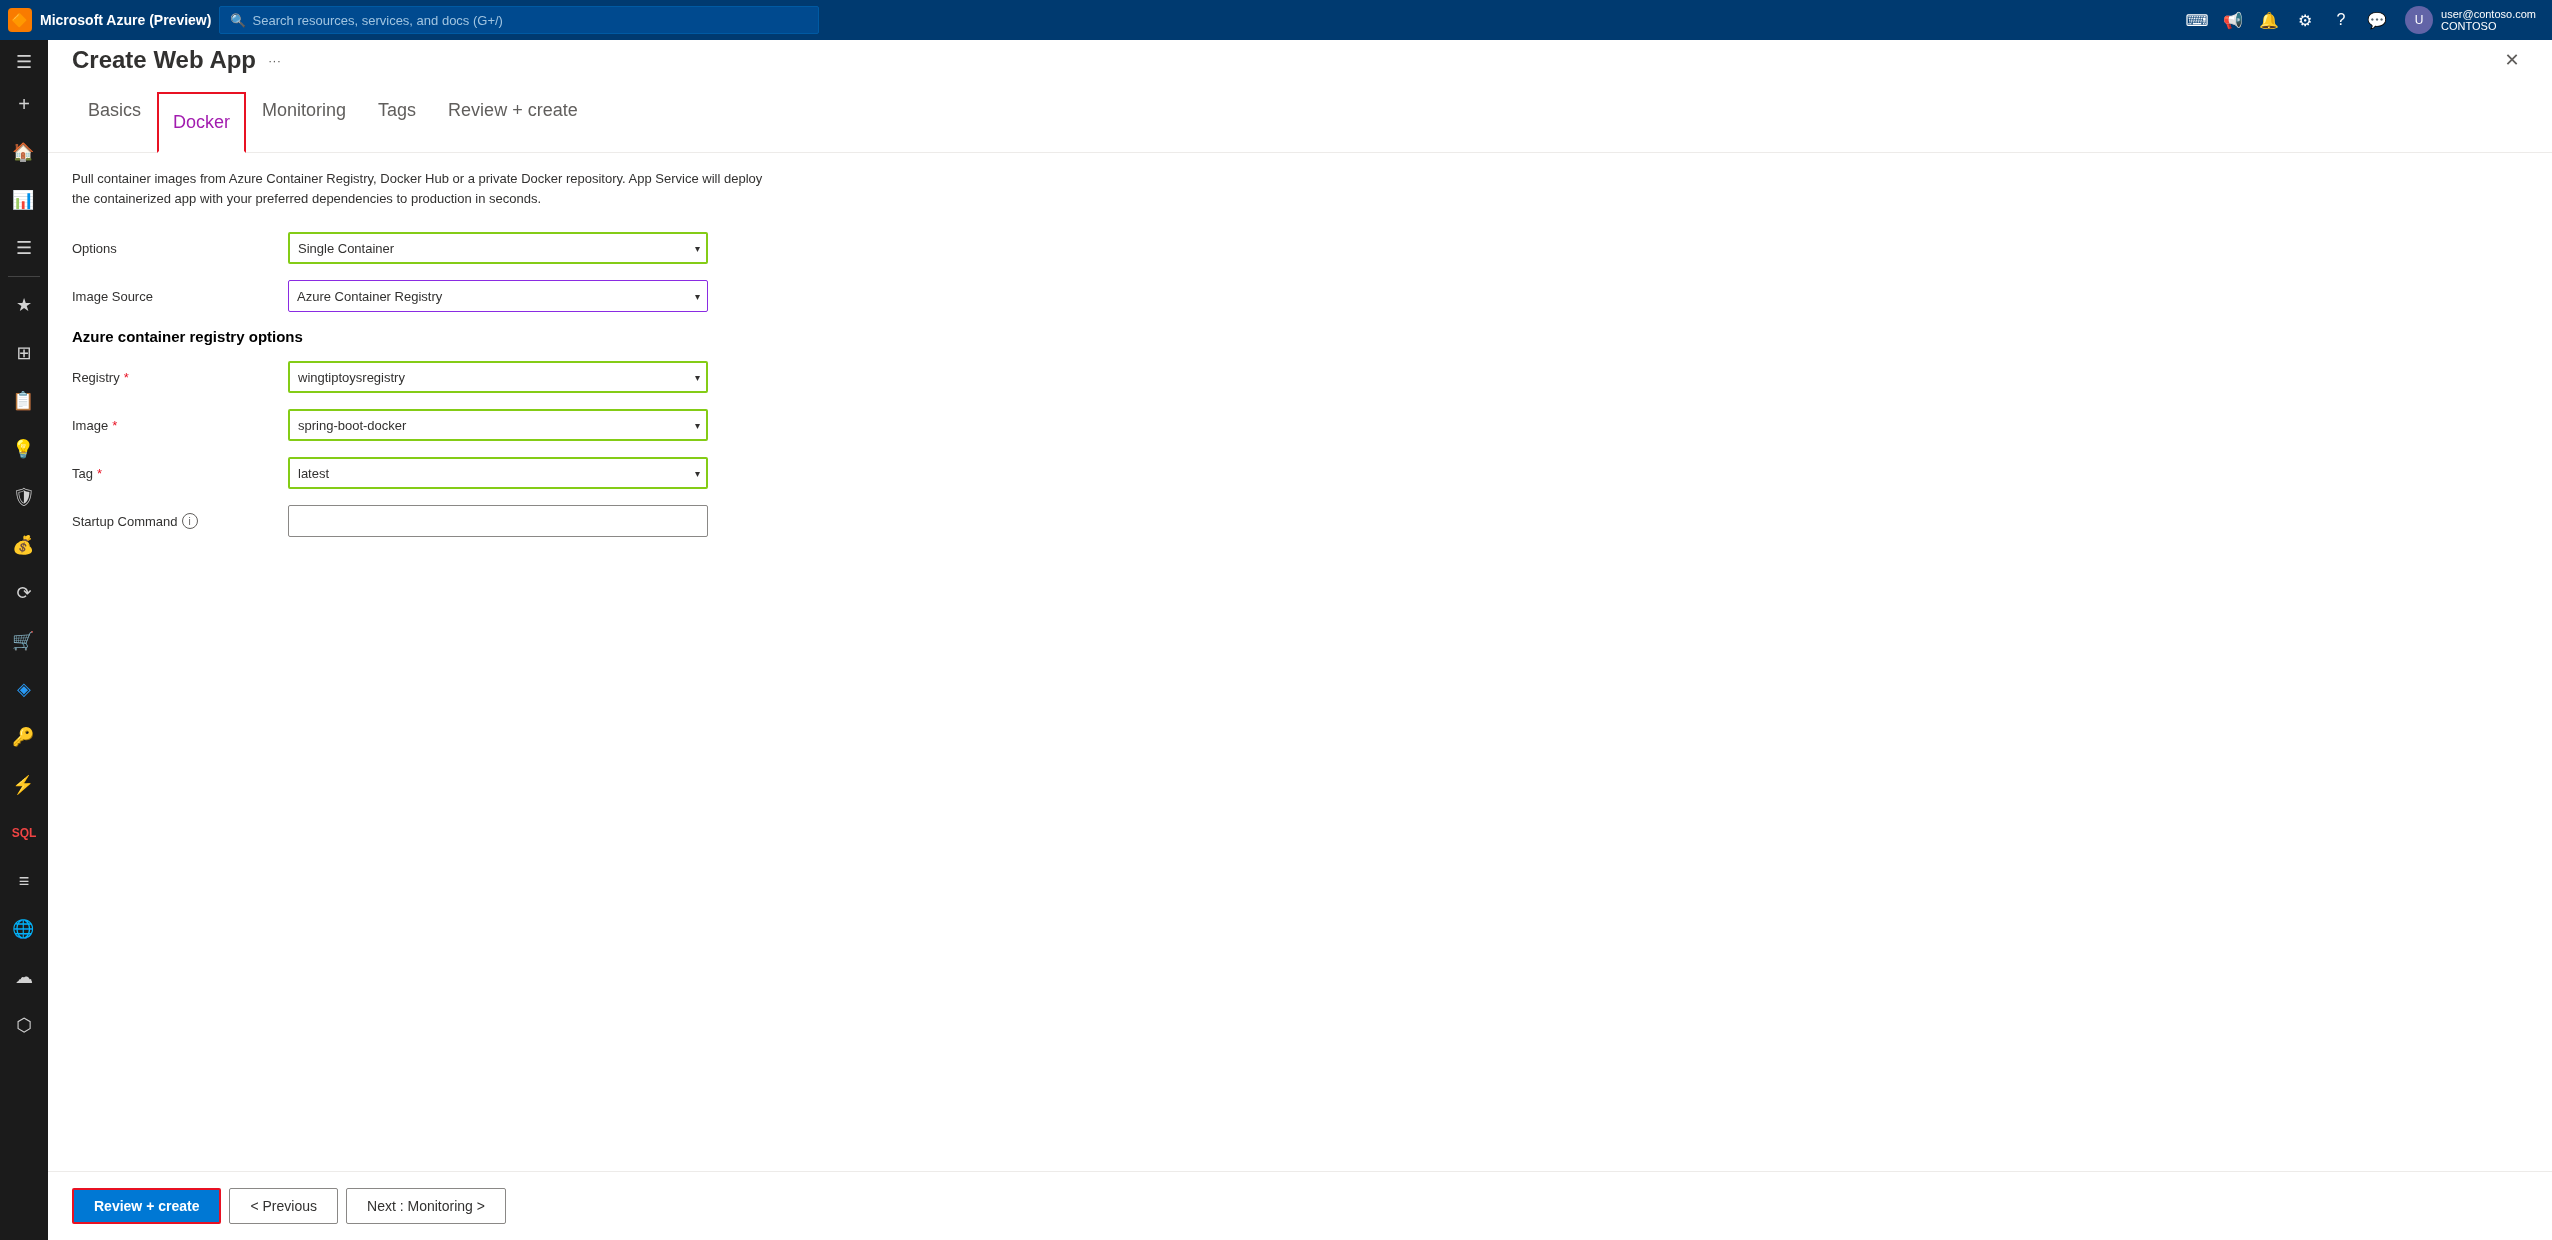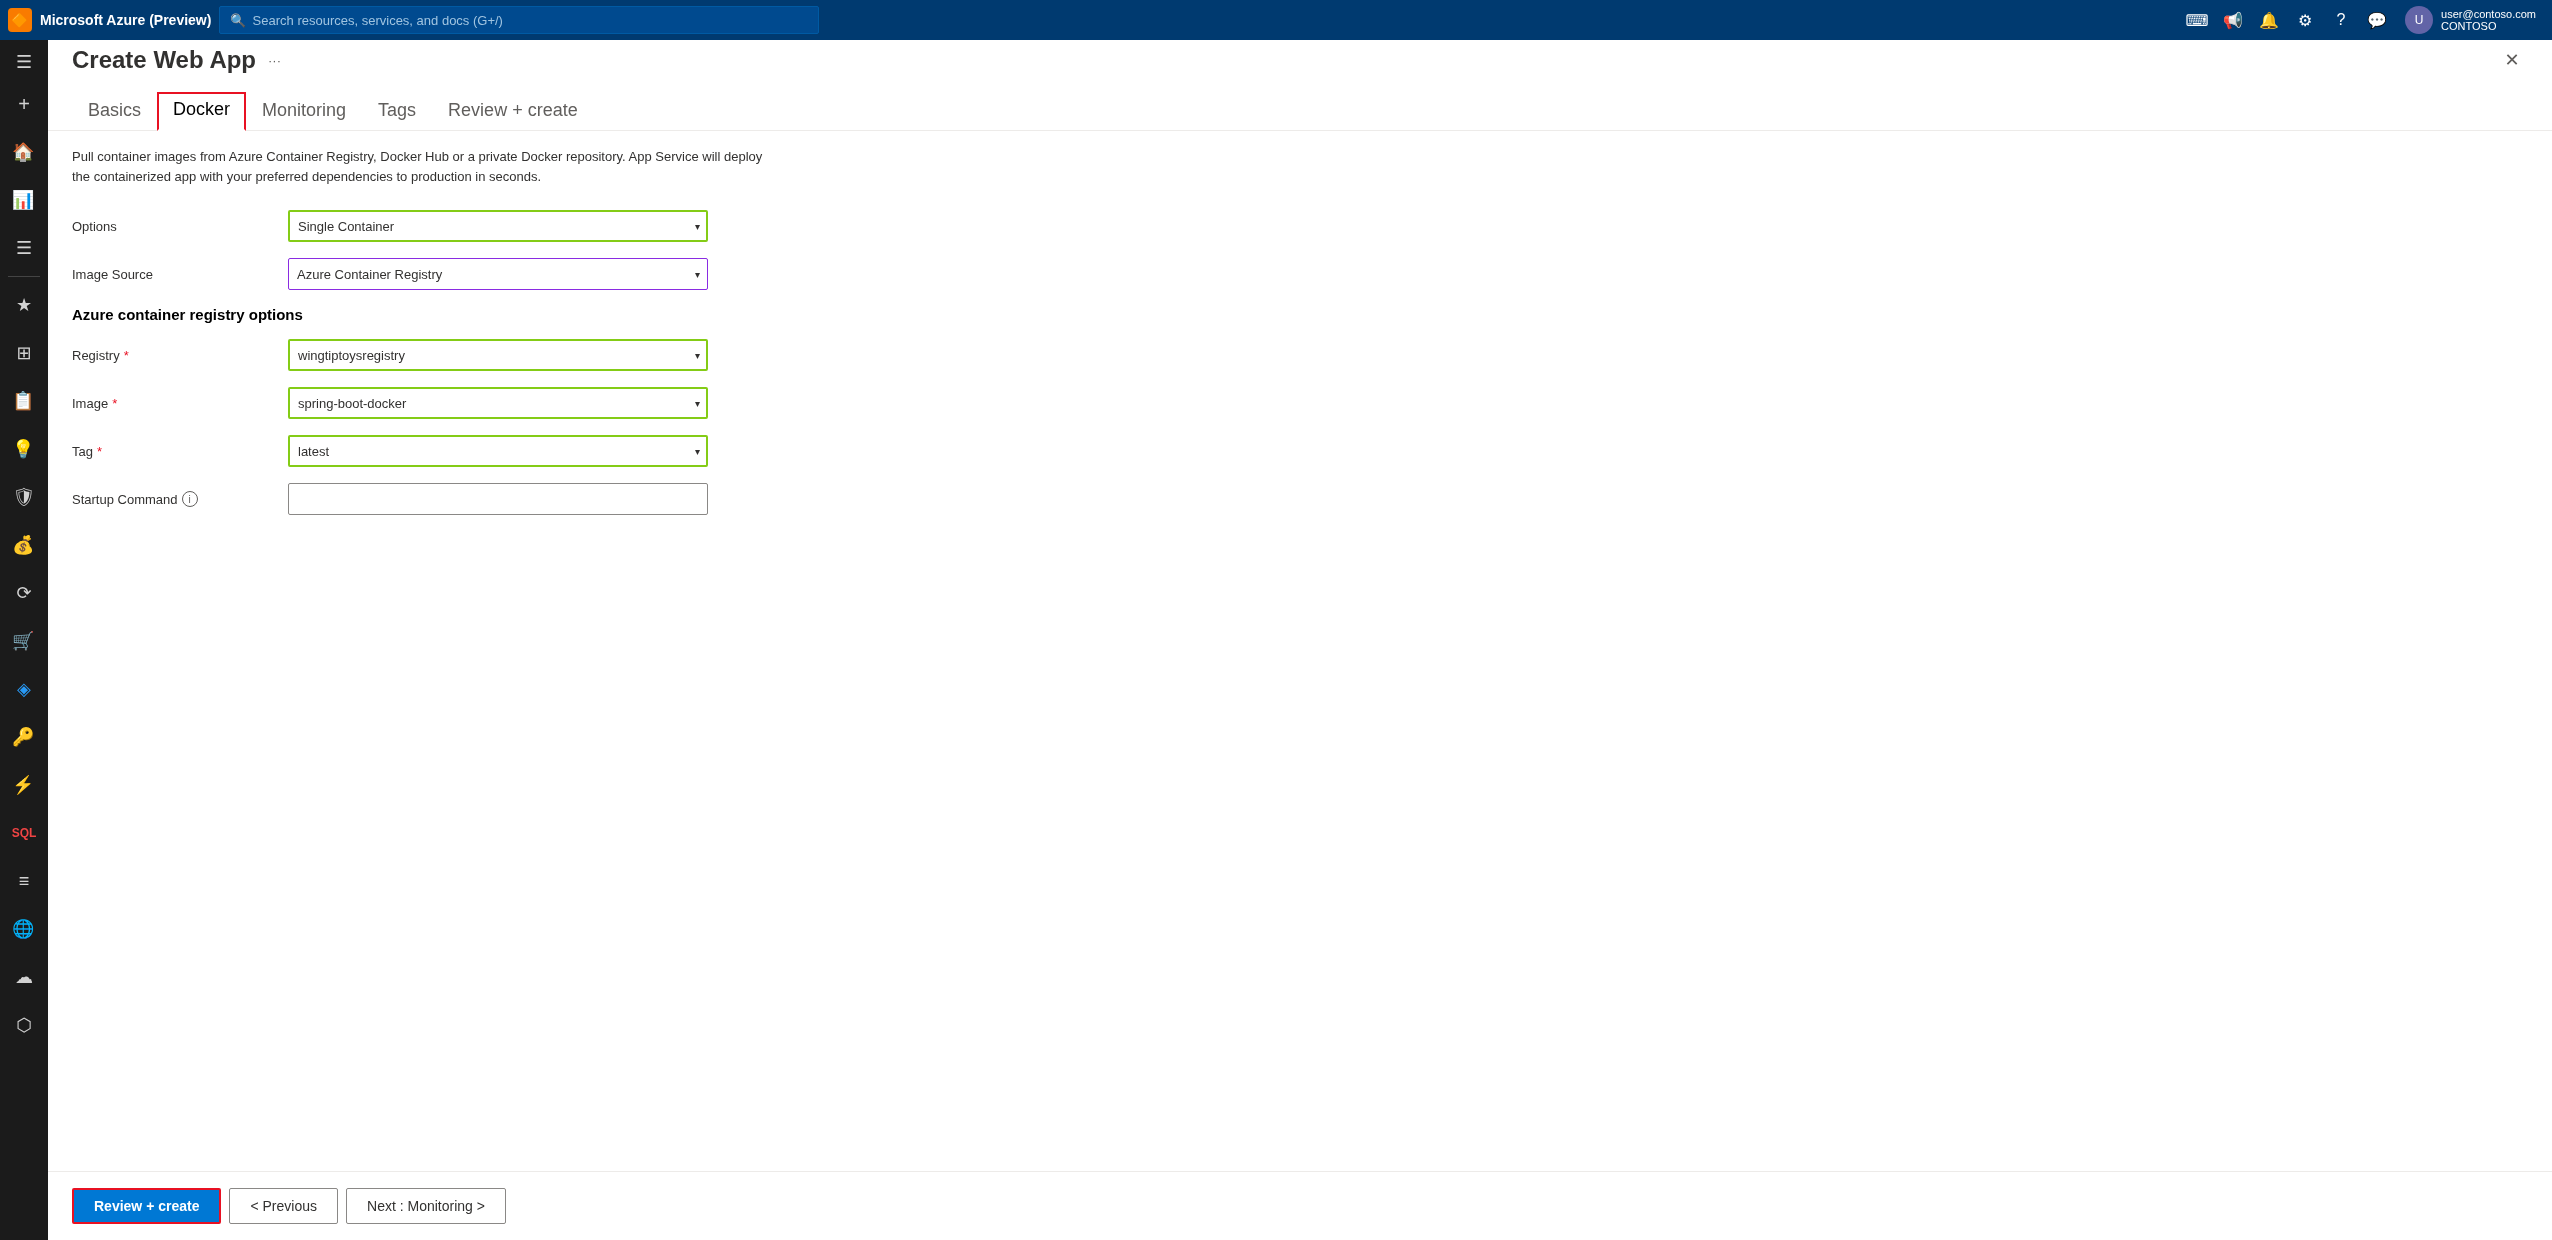--- a/index.html
+++ b/index.html
@@ -175,24 +175,24 @@
     .tab {
       padding: 8px 16px;
       cursor: pointer;
       font-size: 18px;
       color: #605e5c;
       border-bottom: 2px solid transparent;
       margin-bottom: -1px;
       white-space: nowrap;
     }
     .tab.docker-active {
-      color: #000000;
+      color: #a21caf;
       border: 2px solid #e81123;
       border-bottom: 2px solid white;
-      padding: 5px 14px;
+      padding: 18px 14px;
       margin-bottom: -1px;
     }
 
     
     .form-area {
       flex: 1;
       overflow-y: auto;
       padding: 16px 24px;
     }
 

